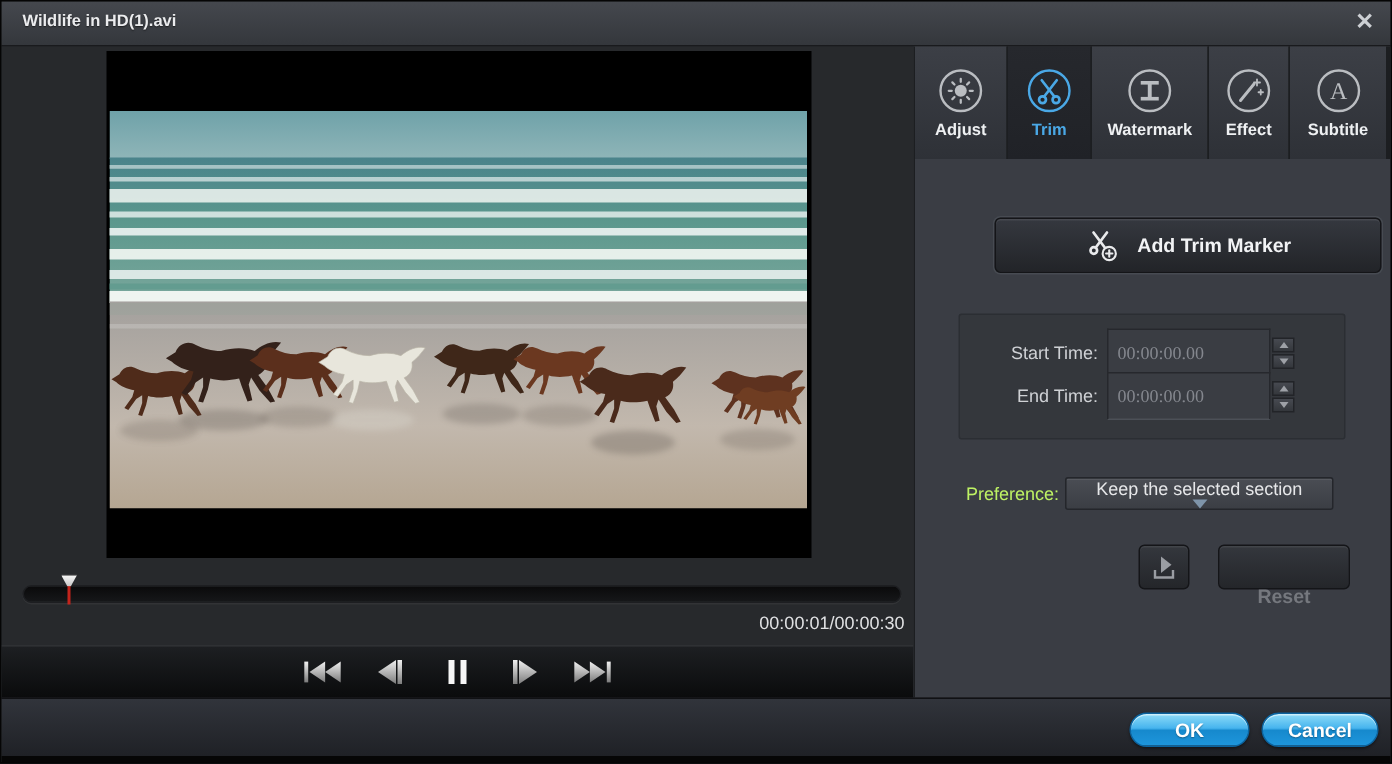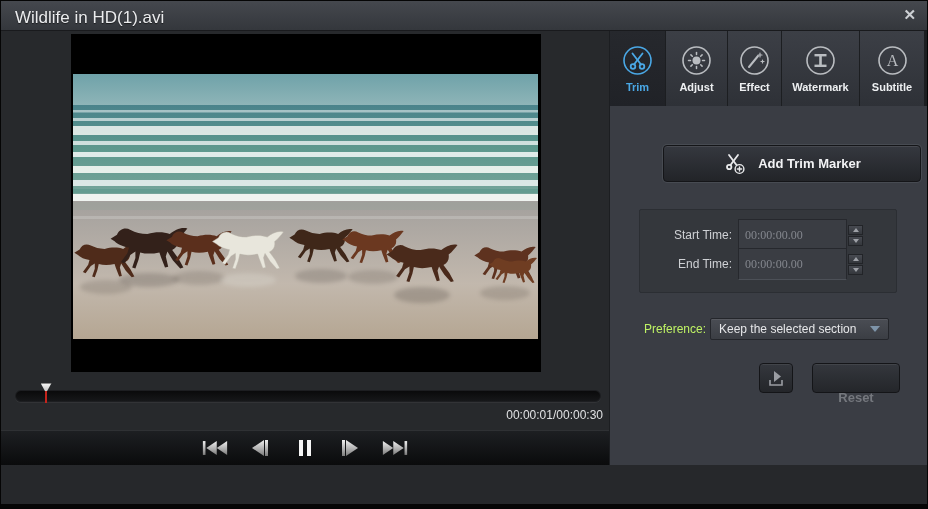--- a/index.html
+++ b/index.html
@@ -5,21 +5,21 @@
   * { box-sizing: border-box; margin: 0; padding: 0; }
   html,body { background:#000; }
   body { font-family:"Liberation Sans", sans-serif; }
 
   .window { position:relative; width:928px; height:509px; background:#26282b;
             border:1px solid #050505; overflow:hidden; }
 
   
   .titlebar { position:absolute; left:0; top:0; width:100%; height:30px;
               background:linear-gradient(#45484e,#34373c); border-bottom:1px solid #191a1d; }
-  .titlebar .title { position:absolute; left:14px; top:7px; font-size:17px; font-weight:normal;
+  .titlebar .title { position:absolute; left:14px; top:7px; font-size:11px; font-weight:bold;
                      color:#ebecee; text-shadow:0 1px 1px rgba(0,0,0,.55); }
   .titlebar .close { position:absolute; right:11px; top:5px; font-size:15px; font-weight:bold;
                      color:#cdd0d4; cursor:default; line-height:18px; }
 
   
   .left-panel { position:absolute; left:0; top:30px; width:608px; height:434px; background:#27292c; }
   .video-canvas { position:absolute; left:70px; top:3px; width:470px; height:338px; background:#000; }
   .scene { position:absolute; left:2px; top:40px; width:465px; height:265px; display:block; }
 
   .timeline { position:absolute; left:14px; top:359px; width:586px; height:12px;
@@ -69,21 +69,21 @@
               display:flex; align-items:center; justify-content:center; cursor:pointer; }
   .arr-up { width:0; height:0; border-left:3px solid transparent; border-right:3px solid transparent;
             border-bottom:4px solid #9ea1a7; }
   .arr-dn { width:0; height:0; border-left:3px solid transparent; border-right:3px solid transparent;
             border-top:4px solid #9ea1a7; }
 
   .pref-row { position:absolute; left:0; top:287px; width:100%; height:22px; display:flex; align-items:center; }
   .pref-row label { width:100px; text-align:right; font-size:12px; color:#bef264; padding-right:4px; }
   .dropdown { width:179px; height:22px; background:linear-gradient(#4a4d54,#3b3e44);
               border:1px solid #24262b; border-radius:2px; display:flex; align-items:center;
-              padding:0 8px; cursor:pointer; box-shadow:inset 0 1px 0 rgba(255,255,255,.08); }
+              padding:0 8px; cursor:pointer; box-shadow:inset 0 1px 0 rgba(255,255,255,.08);flex-direction:column; }
   .dropdown span { flex:1; font-size:12px; color:#e6e7e9; white-space:nowrap; overflow:hidden; }
   .dd-arrow { width:0; height:0; border-left:5px solid transparent; border-right:5px solid transparent;
               border-top:6px solid #7e94a9; }
 
   .btn-row { position:absolute; left:0; top:332px; width:100%; height:30px; }
   .mini-btn { position:absolute; left:149px; top:0; width:34px; height:30px;
               background:linear-gradient(#34373d,#24262a); border:1px solid #141518; border-radius:4px;
               box-shadow:inset 0 1px 0 rgba(255,255,255,.07); display:flex; align-items:center;
               justify-content:center; cursor:pointer; }
   .reset-btn { position:absolute; left:202px; top:0; width:88px; height:30px;
@@ -229,70 +229,70 @@
           <polygon points="13,1 25,9 13,17" fill="url(#metal)"></polygon>
           <rect x="26" y="1" width="3" height="16" fill="url(#metal)"></rect>
         </svg>
       </div>
     </div>
   </div>
 
   <div class="right-panel">
 
     <div class="tabs">
-      <div class="tab selected" style="width:56px">
-        <svg class="tab-icon" width="31" height="31" viewBox="0 0 31 31">
-          <circle cx="15.5" cy="15.5" r="13.5" fill="none" stroke="#4aa8e6" stroke-width="1.6"></circle>
-          <g stroke="#4aa8e6" stroke-width="1.8" stroke-linecap="round" fill="none">
-            <line x1="10.5" y1="8.5" x2="19" y2="19.5"></line>
-            <line x1="20.5" y1="8.5" x2="12" y2="19.5"></line>
-            <circle cx="11" cy="21.5" r="2.3"></circle>
-            <circle cx="20" cy="21.5" r="2.3"></circle>
-          </g>
-        </svg>
-        <span class="tab-label">Trim</span>
-      </div>
       <div class="tab" style="width:62px">
         <svg class="tab-icon" width="31" height="31" viewBox="0 0 31 31">
           <circle cx="15.5" cy="15.5" r="13.5" fill="none" stroke="#babdc1" stroke-width="1.6"></circle>
           <circle cx="15.5" cy="15.5" r="4" fill="#babdc1"></circle>
           <g stroke="#babdc1" stroke-width="1.5" stroke-linecap="round">
             <line x1="15.5" y1="7.5" x2="15.5" y2="9.5"></line>
               <line x1="15.5" y1="21.5" x2="15.5" y2="23.5"></line>
             <line x1="7.5" y1="15.5" x2="9.5" y2="15.5"></line>
               <line x1="21.5" y1="15.5" x2="23.5" y2="15.5"></line>
             <line x1="9.9" y1="9.9" x2="11.3" y2="11.3"></line>
               <line x1="19.7" y1="19.7" x2="21.1" y2="21.1"></line>
             <line x1="9.9" y1="21.1" x2="11.3" y2="19.7"></line>
               <line x1="19.7" y1="11.3" x2="21.1" y2="9.9"></line>
           </g>
         </svg>
         <span class="tab-label">Adjust</span>
       </div>
+      <div class="tab selected" style="width:56px">
+        <svg class="tab-icon" width="31" height="31" viewBox="0 0 31 31">
+          <circle cx="15.5" cy="15.5" r="13.5" fill="none" stroke="#4aa8e6" stroke-width="1.6"></circle>
+          <g stroke="#4aa8e6" stroke-width="1.8" stroke-linecap="round" fill="none">
+            <line x1="10.5" y1="8.5" x2="19" y2="19.5"></line>
+            <line x1="20.5" y1="8.5" x2="12" y2="19.5"></line>
+            <circle cx="11" cy="21.5" r="2.3"></circle>
+            <circle cx="20" cy="21.5" r="2.3"></circle>
+          </g>
+        </svg>
+        <span class="tab-label">Trim</span>
+      </div>
+      <div class="tab" style="width:78px">
+        <svg class="tab-icon" width="31" height="31" viewBox="0 0 31 31">
+          <circle cx="15.5" cy="15.5" r="13.5" fill="none" stroke="#babdc1" stroke-width="1.6"></circle>
+          <rect x="9.5" y="9" width="12" height="2.4" fill="#babdc1"></rect>
+          <rect x="14.2" y="9" width="2.6" height="11" fill="#babdc1"></rect>
+          <rect x="9.5" y="19.6" width="12" height="2.4" fill="#babdc1"></rect>
+        </svg>
+        <span class="tab-label">Watermark</span>
+      </div>
       <div class="tab" style="width:54px">
         <svg class="tab-icon" width="31" height="31" viewBox="0 0 31 31">
           <circle cx="15.5" cy="15.5" r="13.5" fill="none" stroke="#babdc1" stroke-width="1.6"></circle>
           <line x1="10" y1="22" x2="19" y2="11" stroke="#babdc1" stroke-width="2" stroke-linecap="round"></line>
           <g stroke="#babdc1" stroke-width="1.2" stroke-linecap="round">
             <line x1="21" y1="8" x2="21" y2="12"></line>
               <line x1="19" y1="10" x2="23" y2="10"></line>
             <line x1="23.5" y1="15" x2="23.5" y2="18"></line>
               <line x1="22" y1="16.5" x2="25" y2="16.5"></line>
           </g>
         </svg>
         <span class="tab-label">Effect</span>
-      </div>
-      <div class="tab" style="width:78px">
-        <svg class="tab-icon" width="31" height="31" viewBox="0 0 31 31">
-          <circle cx="15.5" cy="15.5" r="13.5" fill="none" stroke="#babdc1" stroke-width="1.6"></circle>
-          <rect x="9.5" y="9" width="12" height="2.4" fill="#babdc1"></rect>
-          <rect x="14.2" y="9" width="2.6" height="11" fill="#babdc1"></rect>
-          <rect x="9.5" y="19.6" width="12" height="2.4" fill="#babdc1"></rect>
-        </svg>
-        <span class="tab-label">Watermark</span>
       </div>
       <div class="tab" style="width:64px">
         <svg class="tab-icon" width="31" height="31" viewBox="0 0 31 31">
           <circle cx="15.5" cy="15.5" r="13.5" fill="none" stroke="#babdc1" stroke-width="1.6"></circle>
           <text x="15.5" y="21" text-anchor="middle" font-size="16" fill="#babdc1">A</text>
         </svg>
         <span class="tab-label">Subtitle</span>
       </div>
     </div>
 
@@ -353,15 +353,19 @@
           <polygon points="8,3 15,8.5 8,14" fill="#9a9da3"></polygon>
           <polyline points="4,12 4,17 16,17 16,12" fill="none" stroke="#9a9da3" stroke-width="1.6"></polyline>
         </svg>
       </div>
       <div class="reset-btn">
         <span>Reset</span>
       </div>
     </div>
   </div>
 
+  <div class="footer">
+    <div class="pill ok">OK</div>
+    <div class="pill cancel">Cancel</div>
+  </div>
   <div class="bottom-strip"></div>
 
 </div>
 
 </body></html>

